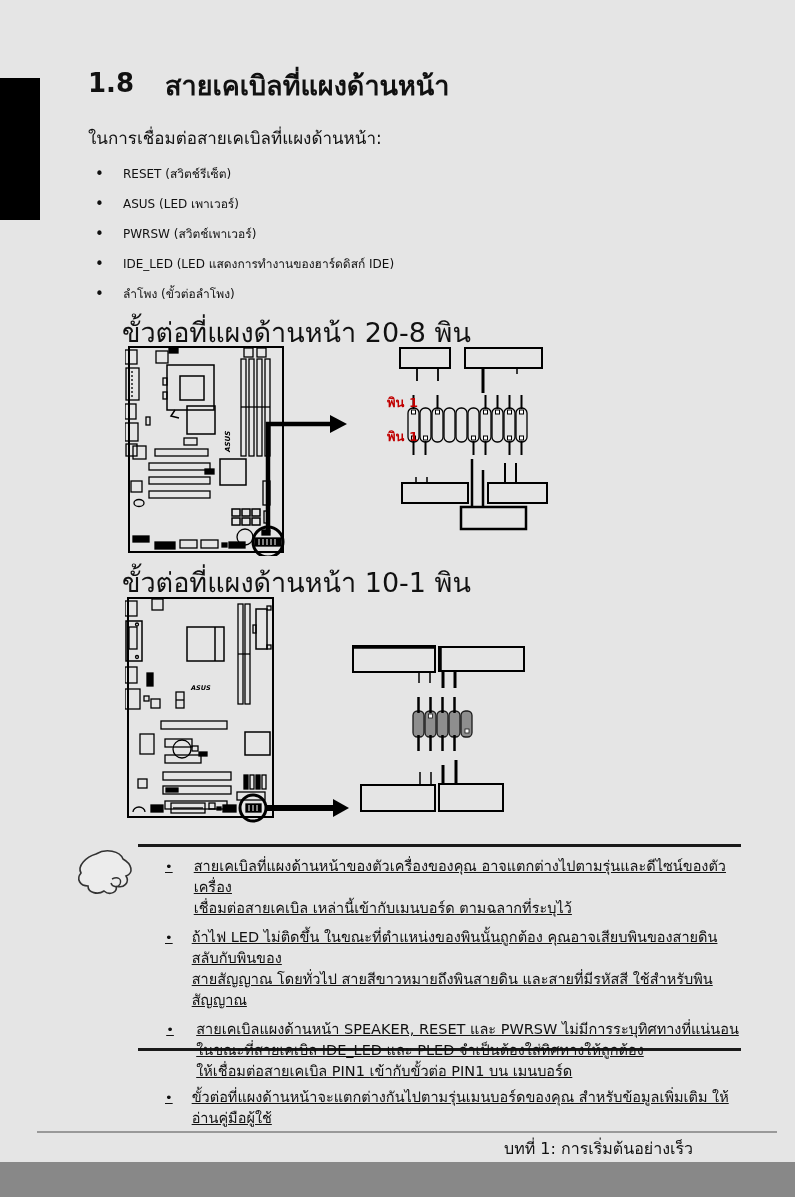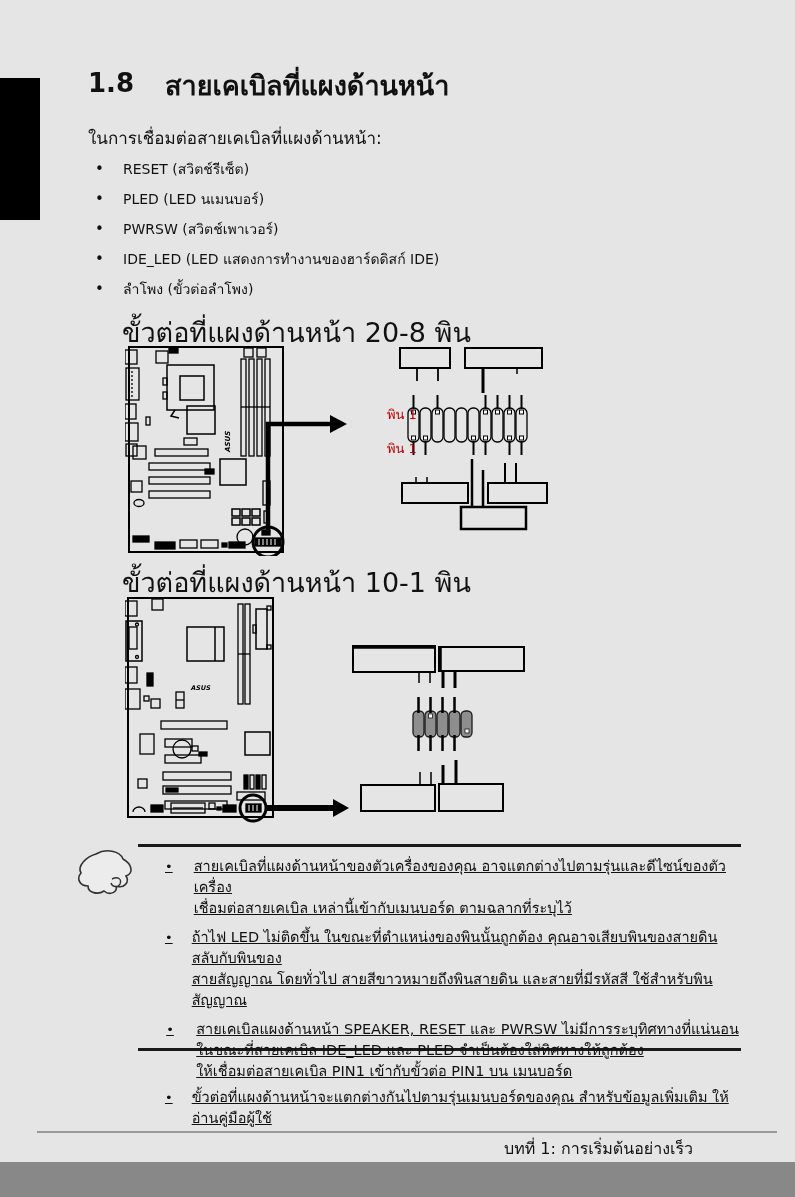--- a/index.html
+++ b/index.html
@@ -6,29 +6,29 @@
   html,body { background:#888; }
   .page {
     position:relative; width:795px; height:1162px; background:#e5e5e5;
     overflow:hidden; font-family:"DejaVu Sans","Liberation Sans",sans-serif; color:#111;
   }
   .side-tab { position:absolute; left:0; top:78px; width:40px; height:142px; background:#000; }
   .sec-num  { position:absolute; left:88px;  top:68px; font-size:26px; font-weight:bold; }
   .sec-title{ position:absolute; left:165px; top:64px; font-size:27px; font-weight:bold; }
   .intro    { position:absolute; left:88px;  top:124px; font-size:17px;text-align:center; }
   .cable-list { position:absolute; left:95px; top:158px; width:560px; list-style:none; }
-  .cable-list li { display:flex; height:30px; align-items:flex-start; font-size:14px; }
+  .cable-list li { display:flex; height:30px; align-items:center; font-size:12px; }
   .cable-list li::before { content:"•"; width:28px; font-size:15px; padding-top:2px; }
   .subhead { position:absolute; font-size:27px; font-weight:normal; }
   .sub1 { left:122px; top:311px; }
   .sub2 { left:122px; top:561px; }
   .dgm  { position:absolute; }
   .dgm1 { left:125px; top:340px; }
   .dgm2 { left:125px; top:593px; }
-  .pin1 { position:absolute; left:387px; font-size:13px; font-weight:normal; color:#c00000;margin-top:12px; }
+  .pin1 { position:absolute; left:387px; font-size:13px; font-weight:bold; color:#c00000; }
   .pin1-top { top:392px; } .pin1-bot { top:426px; }
   .note-rule { position:absolute; left:138px; width:603px; height:3px; background:#1a1a1a; }
   .rule-top { top:844px; } .rule-bot { top:1048px; }
   .hand { position:absolute; left:68px; top:846px; }
   .notes { position:absolute; left:165px; top:856px; width:575px; }
   .note-item { display:flex; margin-bottom:8px; font-size:14.5px; line-height:21px;text-decoration:underline; }
   .note-item.tight { margin-bottom:5px;justify-content:center; }
   .note-item::before { content:"•"; width:30px; font-size:13px; }
   .footer-rule { position:absolute; left:37px; top:1131px; width:740px; height:2px; background:#999; }
   .footer-text { position:absolute; right:102px; top:1136px; font-size:16px; }
@@ -45,21 +45,21 @@
 
   <div class="sec-num">1.8</div>
   <div class="sec-title">สายเคเบิลที่แผงด้านหน้า</div>
   <div class="intro">ในการเชื่อมต่อสายเคเบิลที่แผงด้านหน้า:</div>
 
   <ul class="cable-list">
     <li>
         <span>RESET (สวิตช์รีเซ็ต)</span>
       </li>
     <li>
-        <span>PLED (LED นเมนบอร์)</span>
+        <span>ASUS (LED เพาเวอร์)</span>
       </li>
     <li>
         <span>PWRSW (สวิตช์เพาเวอร์)</span>
       </li>
     <li>
         <span>IDE_LED (LED แสดงการทำงานของฮาร์ดดิสก์ IDE)</span>
       </li>
     <li>
         <span>ลำโพง (ขั้วต่อลำโพง)</span>
       </li>

